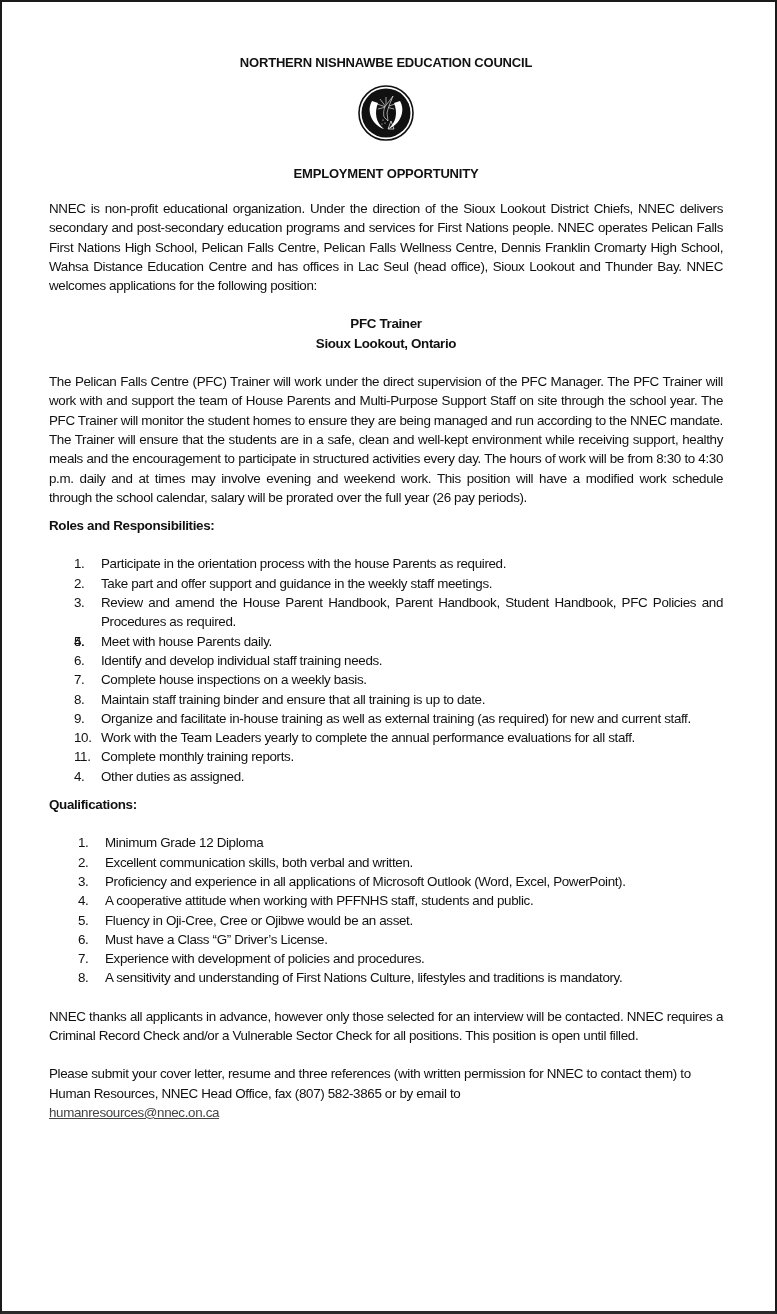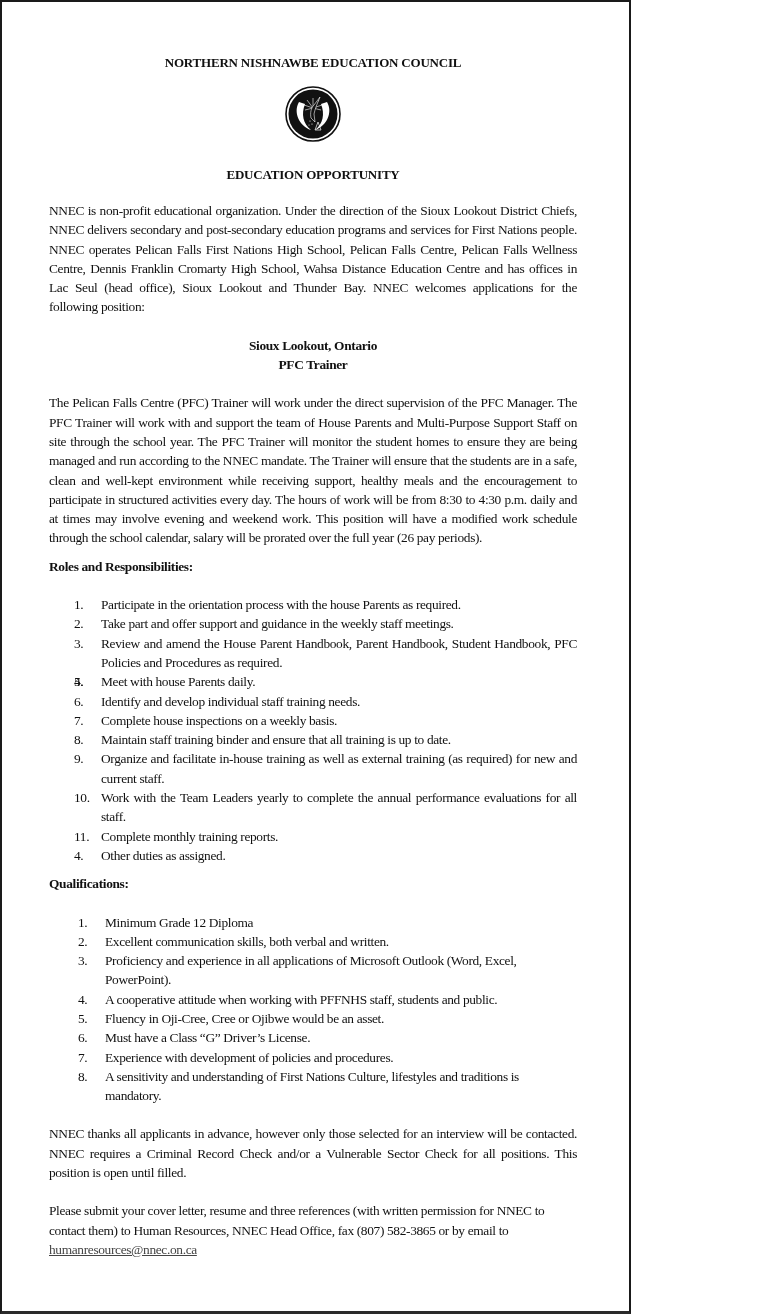--- a/index.html
+++ b/index.html
@@ -1,26 +1,26 @@
 <!DOCTYPE html>
 <html><head>
 <meta charset="utf-8">
 <style>
   html, body { margin: 0; padding: 0; background: #ffffff; }
   body { width: 777px; height: 1314px; overflow: hidden; }
   .page {
     position: relative;
     box-sizing: border-box;
-    width: 631px; height: 1314px;
+    width: 777px; height: 1314px;
     border-top: 2px solid #1a1a1a;
     border-left: 2px solid #1a1a1a;
     border-right: 2px solid #1a1a1a;
     border-bottom: 3px solid #2a2a2a;
     background: #fff;
-    font-family: Liberation Serif, serif;
+    font-family: Liberation Sans, sans-serif;
     color: #111;
     font-size: 13.4px;
     letter-spacing: -0.35px;
   }
   .content { position: absolute; left: 47px; right: 52px; top: 53px; }
   .org-title {
     text-align: center; font-weight: bold; font-size: 13px;
     letter-spacing: -0.2px; margin: 0;
   }
   .logo-wrap { display: flex; justify-content: center; margin-top: 15px; }
@@ -77,27 +77,27 @@
 
         <path d="M30 44 L 33 36 L 36 44 Z" fill="none" stroke="#fff" stroke-width="0.7"></path>
         <g fill="#fff">
             <circle cx="25" cy="35" r="0.6"></circle>
             <circle cx="27" cy="38" r="0.6"></circle>
             <circle cx="24" cy="39" r="0.5"></circle>
           </g>
       </svg>
     </div>
 
-    <div class="emp-title">EDUCATION OPPORTUNITY</div>
+    <div class="emp-title">EMPLOYMENT OPPORTUNITY</div>
 
     <p class="body intro">NNEC is non-profit educational organization. Under the direction of the Sioux Lookout District Chiefs, NNEC delivers secondary and post-secondary education programs and services for First Nations people. NNEC operates Pelican Falls First Nations High School, Pelican Falls Centre, Pelican Falls Wellness Centre, Dennis Franklin Cromarty High School, Wahsa Distance Education Centre and has offices in Lac Seul (head office), Sioux Lookout and Thunder Bay.  NNEC welcomes applications for the following position:</p>
 
     <div class="position">
+      <div>PFC Trainer</div>
       <div>Sioux Lookout, Ontario</div>
-      <div>PFC Trainer</div>
     </div>
 
     <p class="body desc">The Pelican Falls Centre (PFC) Trainer will work under the direct supervision of the PFC Manager.  The PFC Trainer will work with and support the team of House Parents and Multi-Purpose Support Staff on site through the school year.  The PFC Trainer will monitor the student homes to ensure they are being managed and run according to the NNEC mandate.  The Trainer will ensure that the students are in a safe, clean and well-kept environment while receiving support, healthy meals and the encouragement to participate in structured activities every day.  The hours of work will be from 8:30 to 4:30 p.m. daily and at times may involve evening and weekend work.  This position will have a modified work schedule through the school calendar, salary will be prorated over the full year (26 pay periods).</p>
 
     <div class="section-head">Roles and Responsibilities:</div>
     <ol class="roles">
       <li><span class="num">1.</span><span>Participate in the orientation process with the house Parents as required.</span></li>
       <li><span class="num">2.</span><span>Take part and offer support and guidance in the weekly staff meetings.</span></li>
       <li><span class="num">3.</span><span>Review and amend the House Parent Handbook, Parent Handbook, Student Handbook, PFC Policies and Procedures as required.</span></li>
       <li><span class="num">4.</span></li>

